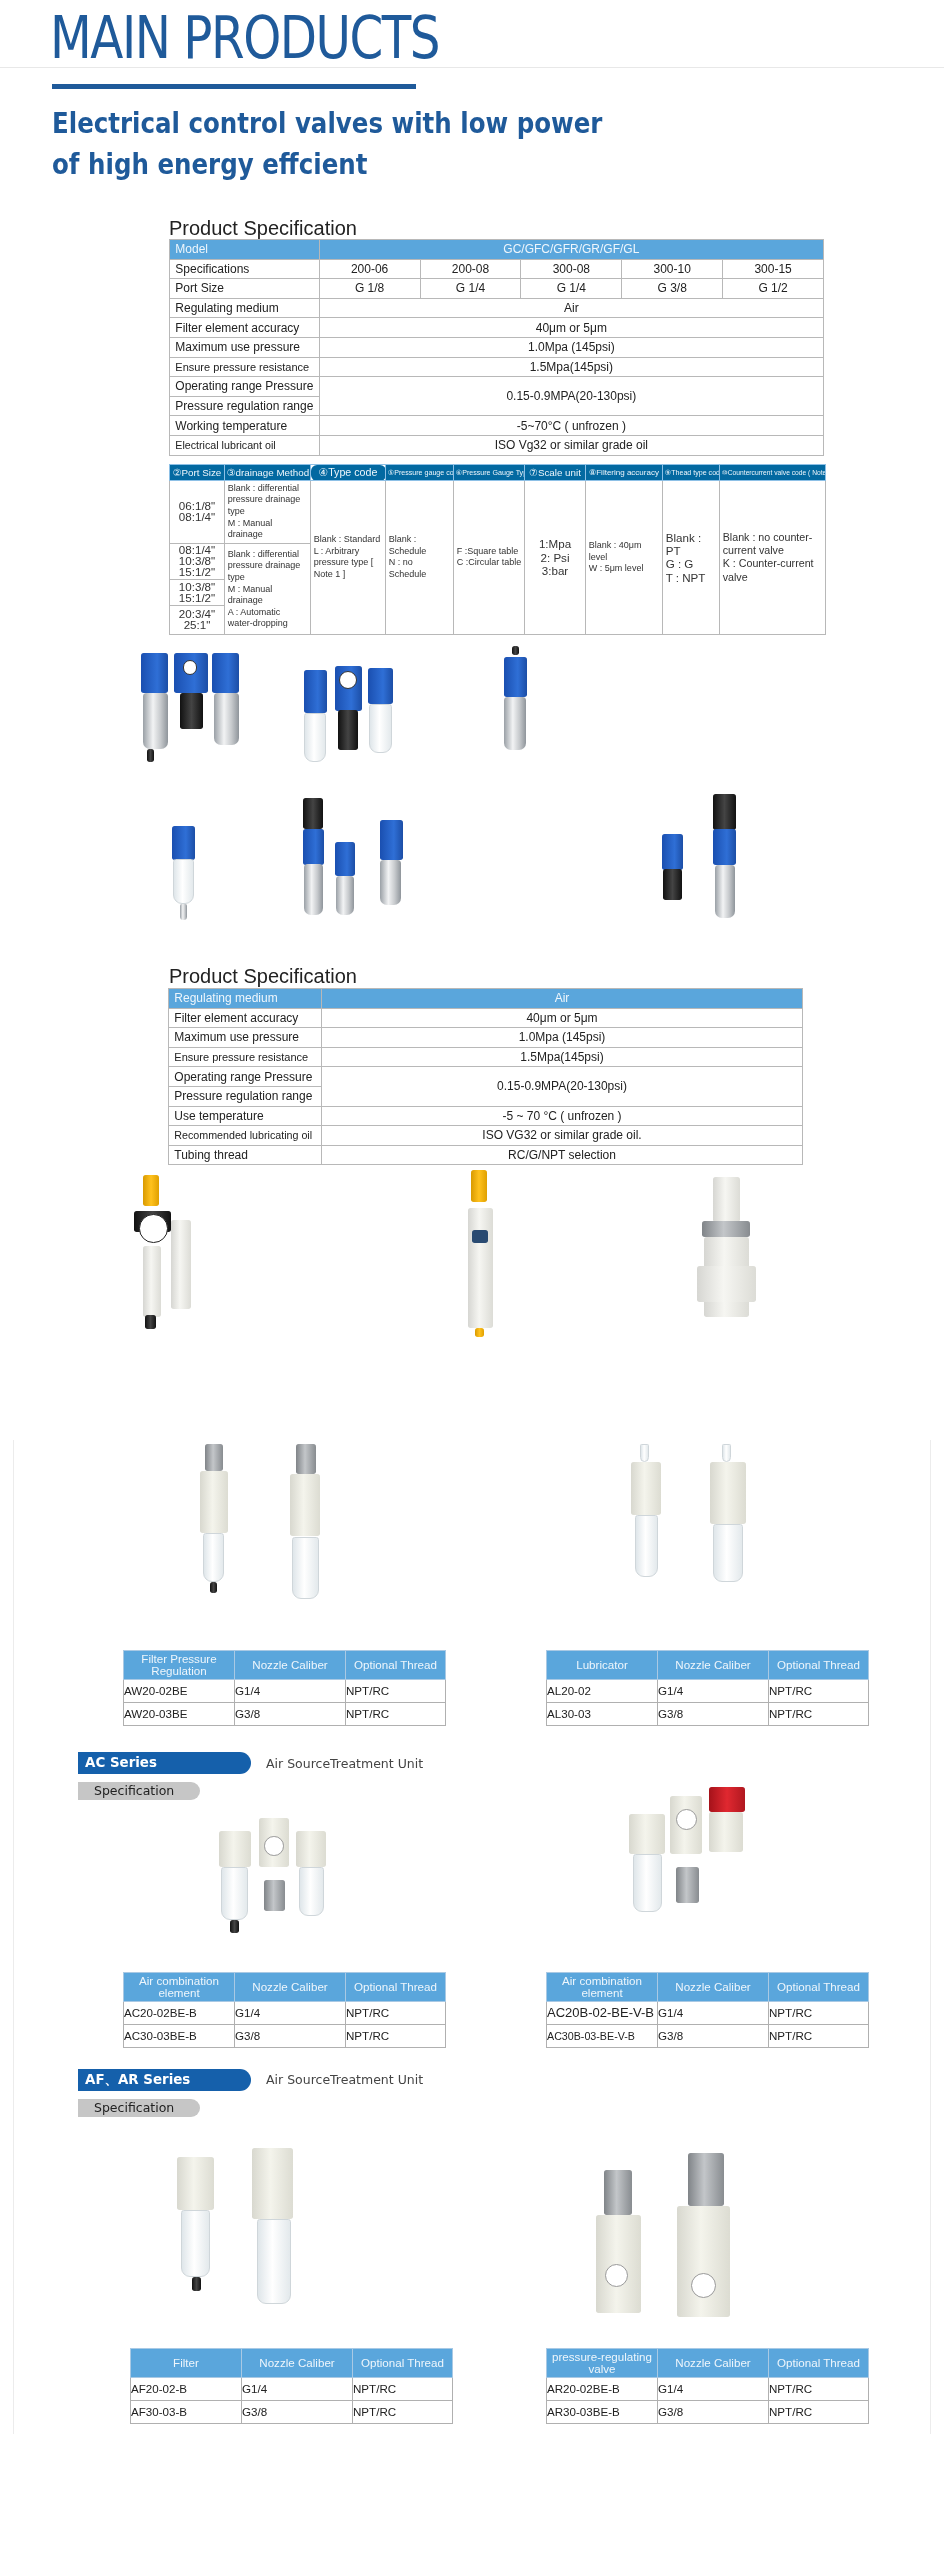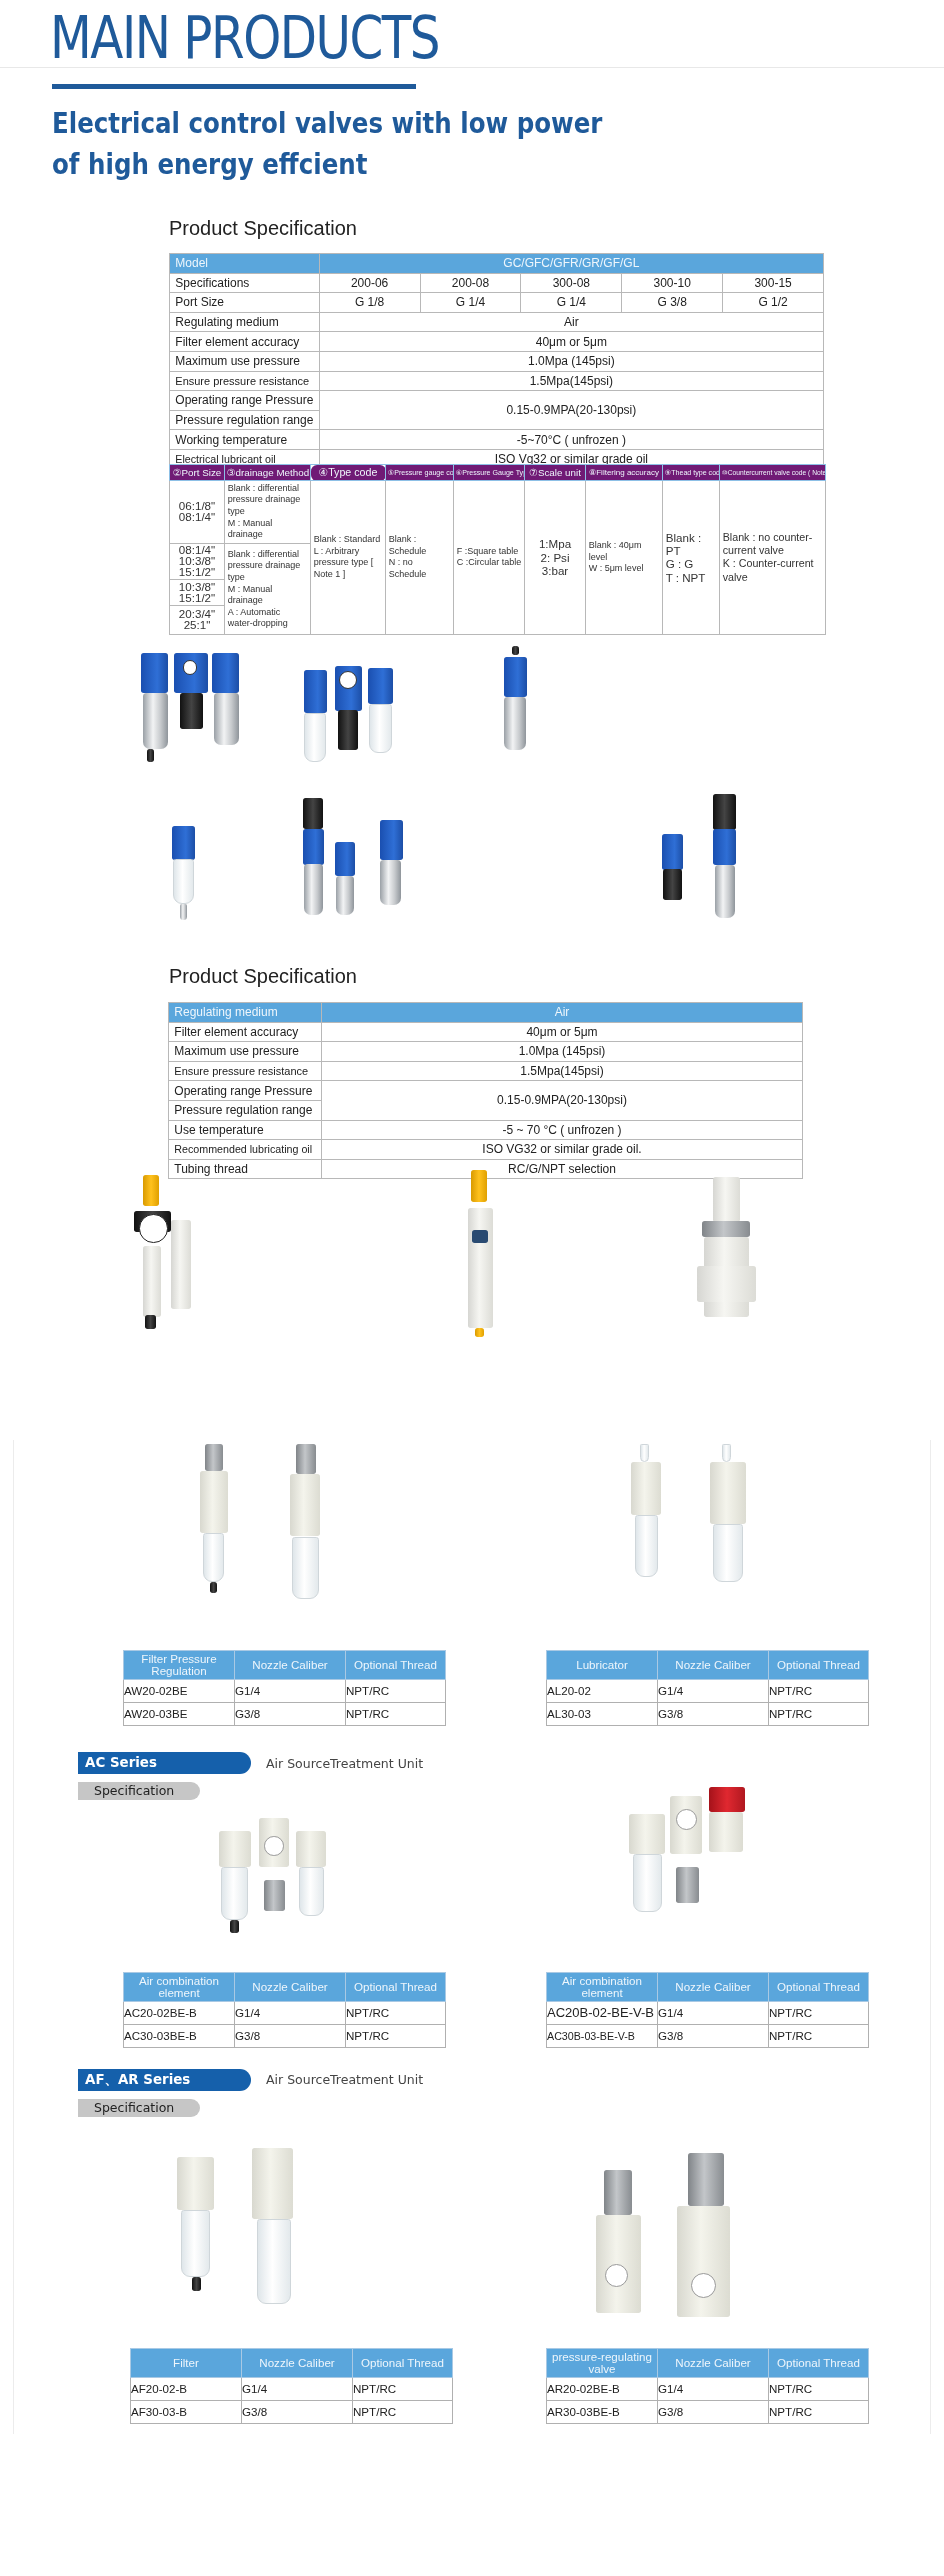--- a/index.html
+++ b/index.html
@@ -7,29 +7,29 @@
     body { font-family: "Liberation Sans", sans-serif; color: #222; position: relative; height: 2576px; overflow: hidden; }
 
     
     .hero-title { position: absolute; left: 50px; top: 1.8px; font-family: "DejaVu Sans", sans-serif; font-size: 59px; color: #1f5a9a; letter-spacing: -1.8px; transform: scaleX(0.82); transform-origin: left top; font-weight: normal; line-height: 71px; }
     .hero-rule-faint { position: absolute; left: 0; top: 67px; width: 945px; height: 0.9px; background: #e8e8e8; }
     .hero-rule { position: absolute; left: 52px; top: 84px; width: 364px; height: 4.5px; background: #1f5a9a; }
     .hero-sub { position: absolute; left: 52px; top: 103px; width: 677px; font-family: "DejaVu Sans", sans-serif; font-weight: bold; font-size: 28.5px; line-height: 41px; color: #1f5a9a; transform: scaleX(0.86); transform-origin: left top; }
 
     
     .spec-caption { position: absolute; font-size: 20px; color: #222; }
-    table.spec { position: absolute; border-collapse: collapse; font-size: 12px; color: #222; margin-top: 14px; }
+    table.spec { position: absolute; border-collapse: collapse; font-size: 12px; color: #222; }
     table.spec td, table.spec th { border: 0.9px solid #b8b8b8; padding: 0 5.3px; height: 19.6px; }
     table.spec th { background: #5aa6dc; color: #eef6fc; font-weight: normal; text-align: left; }
     table.spec th.center { text-align: center; }
     table.spec td.c { text-align: center; }
     table.spec td.lbl { width: 138px; white-space: nowrap; }
 
     table.codes { position: absolute; border-collapse: collapse; font-size: 9.4px; color: #333; }
-    table.codes th { background: #701a75; color: #eef6fc; font-weight: normal; font-size: 9.8px; height: 16px; padding: 0 1.8px; border: 0.9px solid #8dc0e6; white-space: nowrap; overflow: hidden; }
+    table.codes th { background: #0369a1; color: #eef6fc; font-weight: normal; font-size: 9.8px; height: 16px; padding: 0 1.8px; border: 0.9px solid #8dc0e6; white-space: nowrap; overflow: hidden; }
     table.codes td { border: 0.9px solid #b8b8b8; padding: 1.8px 2.7px; vertical-align: middle; line-height: 11.6px; margin-top: 10px; }
     table.codes td.port { font-size: 11.6px; line-height: 10.7px; text-align: center; }
     table.codes td.big { font-size: 11.6px; line-height: 13.4px; }
 
     
     .prod { position: absolute; }
     .unit { position: absolute; border-radius: 2.7px; }
     .blue { background: linear-gradient(90deg,#1a4fb0,#2f6fd6 60%,#1c4ea6); }
     .steel { background: linear-gradient(90deg,#9aa0a6,#f2f3f4 40%,#c7cacd 70%,#8f959b); border-radius: 3.6px 3.6px 7.1px 7.1px; }
     .black { background: linear-gradient(90deg,#111,#444 50%,#111); }

